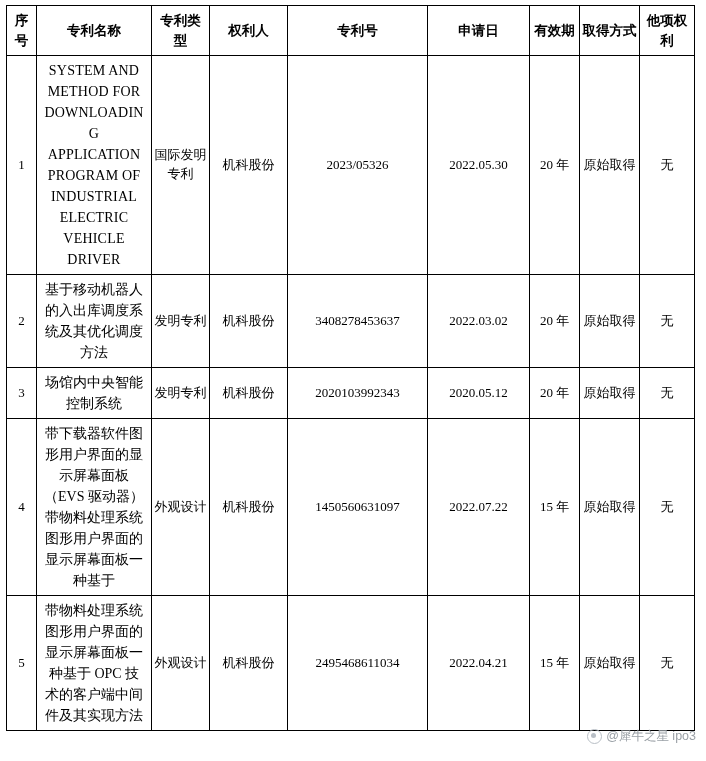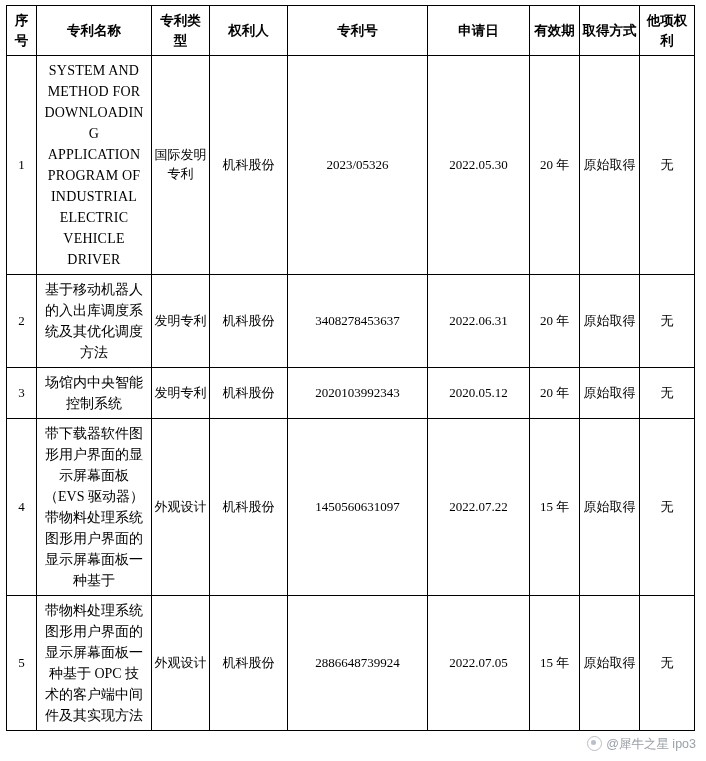--- a/index.html
+++ b/index.html
@@ -53,26 +53,26 @@
     line-height: 1.5;
     padding: 4px 5px;
   }
   td.name-cell.latin {
     font-family: "Liberation Serif", "DejaVu Serif", serif;
     letter-spacing: 0.2px;
   }
   .watermark {
     position: absolute;
     right: 10px;
-    bottom: 8px;
+    bottom: 16px;
     font-family: "Liberation Sans", sans-serif;
     font-size: 12.5px;
     color: #9aa0a6;
     display: flex;
-    align-items: flex-start;
+    align-items: center;
     gap: 4px;
     white-space: nowrap;
   }
   .wm-badge {
     display: inline-block;
     width: 13px;
     height: 13px;
     border: 1px solid #b9bfc6;
     border-radius: 50%;
     position: relative;
@@ -127,21 +127,21 @@
       <td>20 年</td>
       <td>原始取得</td>
       <td>无</td>
     </tr>
     <tr>
       <td>2</td>
       <td class="name-cell">基于移动机器人的入出库调度系统及其优化调度方法</td>
       <td>发明专利</td>
       <td>机科股份</td>
       <td>3408278453637</td>
-      <td>2022.06.31</td>
+      <td>2022.03.02</td>
       <td>20 年</td>
       <td>原始取得</td>
       <td>无</td>
     </tr>
     <tr>
       <td>3</td>
       <td class="name-cell">场馆内中央智能控制系统</td>
       <td>发明专利</td>
       <td>机科股份</td>
       <td>2020103992343</td>
@@ -159,22 +159,22 @@
       <td>2022.07.22</td>
       <td>15 年</td>
       <td>原始取得</td>
       <td>无</td>
     </tr>
     <tr>
       <td>5</td>
       <td class="name-cell">带物料处理系统图形用户界面的显示屏幕面板一种基于 OPC 技术的客户端中间件及其实现方法</td>
       <td>外观设计</td>
       <td>机科股份</td>
-      <td>2886648739924</td>
-      <td>2022.07.05</td>
+      <td>2495468611034</td>
+      <td>2022.04.21</td>
       <td>15 年</td>
       <td>原始取得</td>
       <td>无</td>
     </tr>
   </tbody>
 </table>
 
 <div class="watermark">
   <span class="wm-badge"></span>
   <span>@犀牛之星 ipo3</span>

